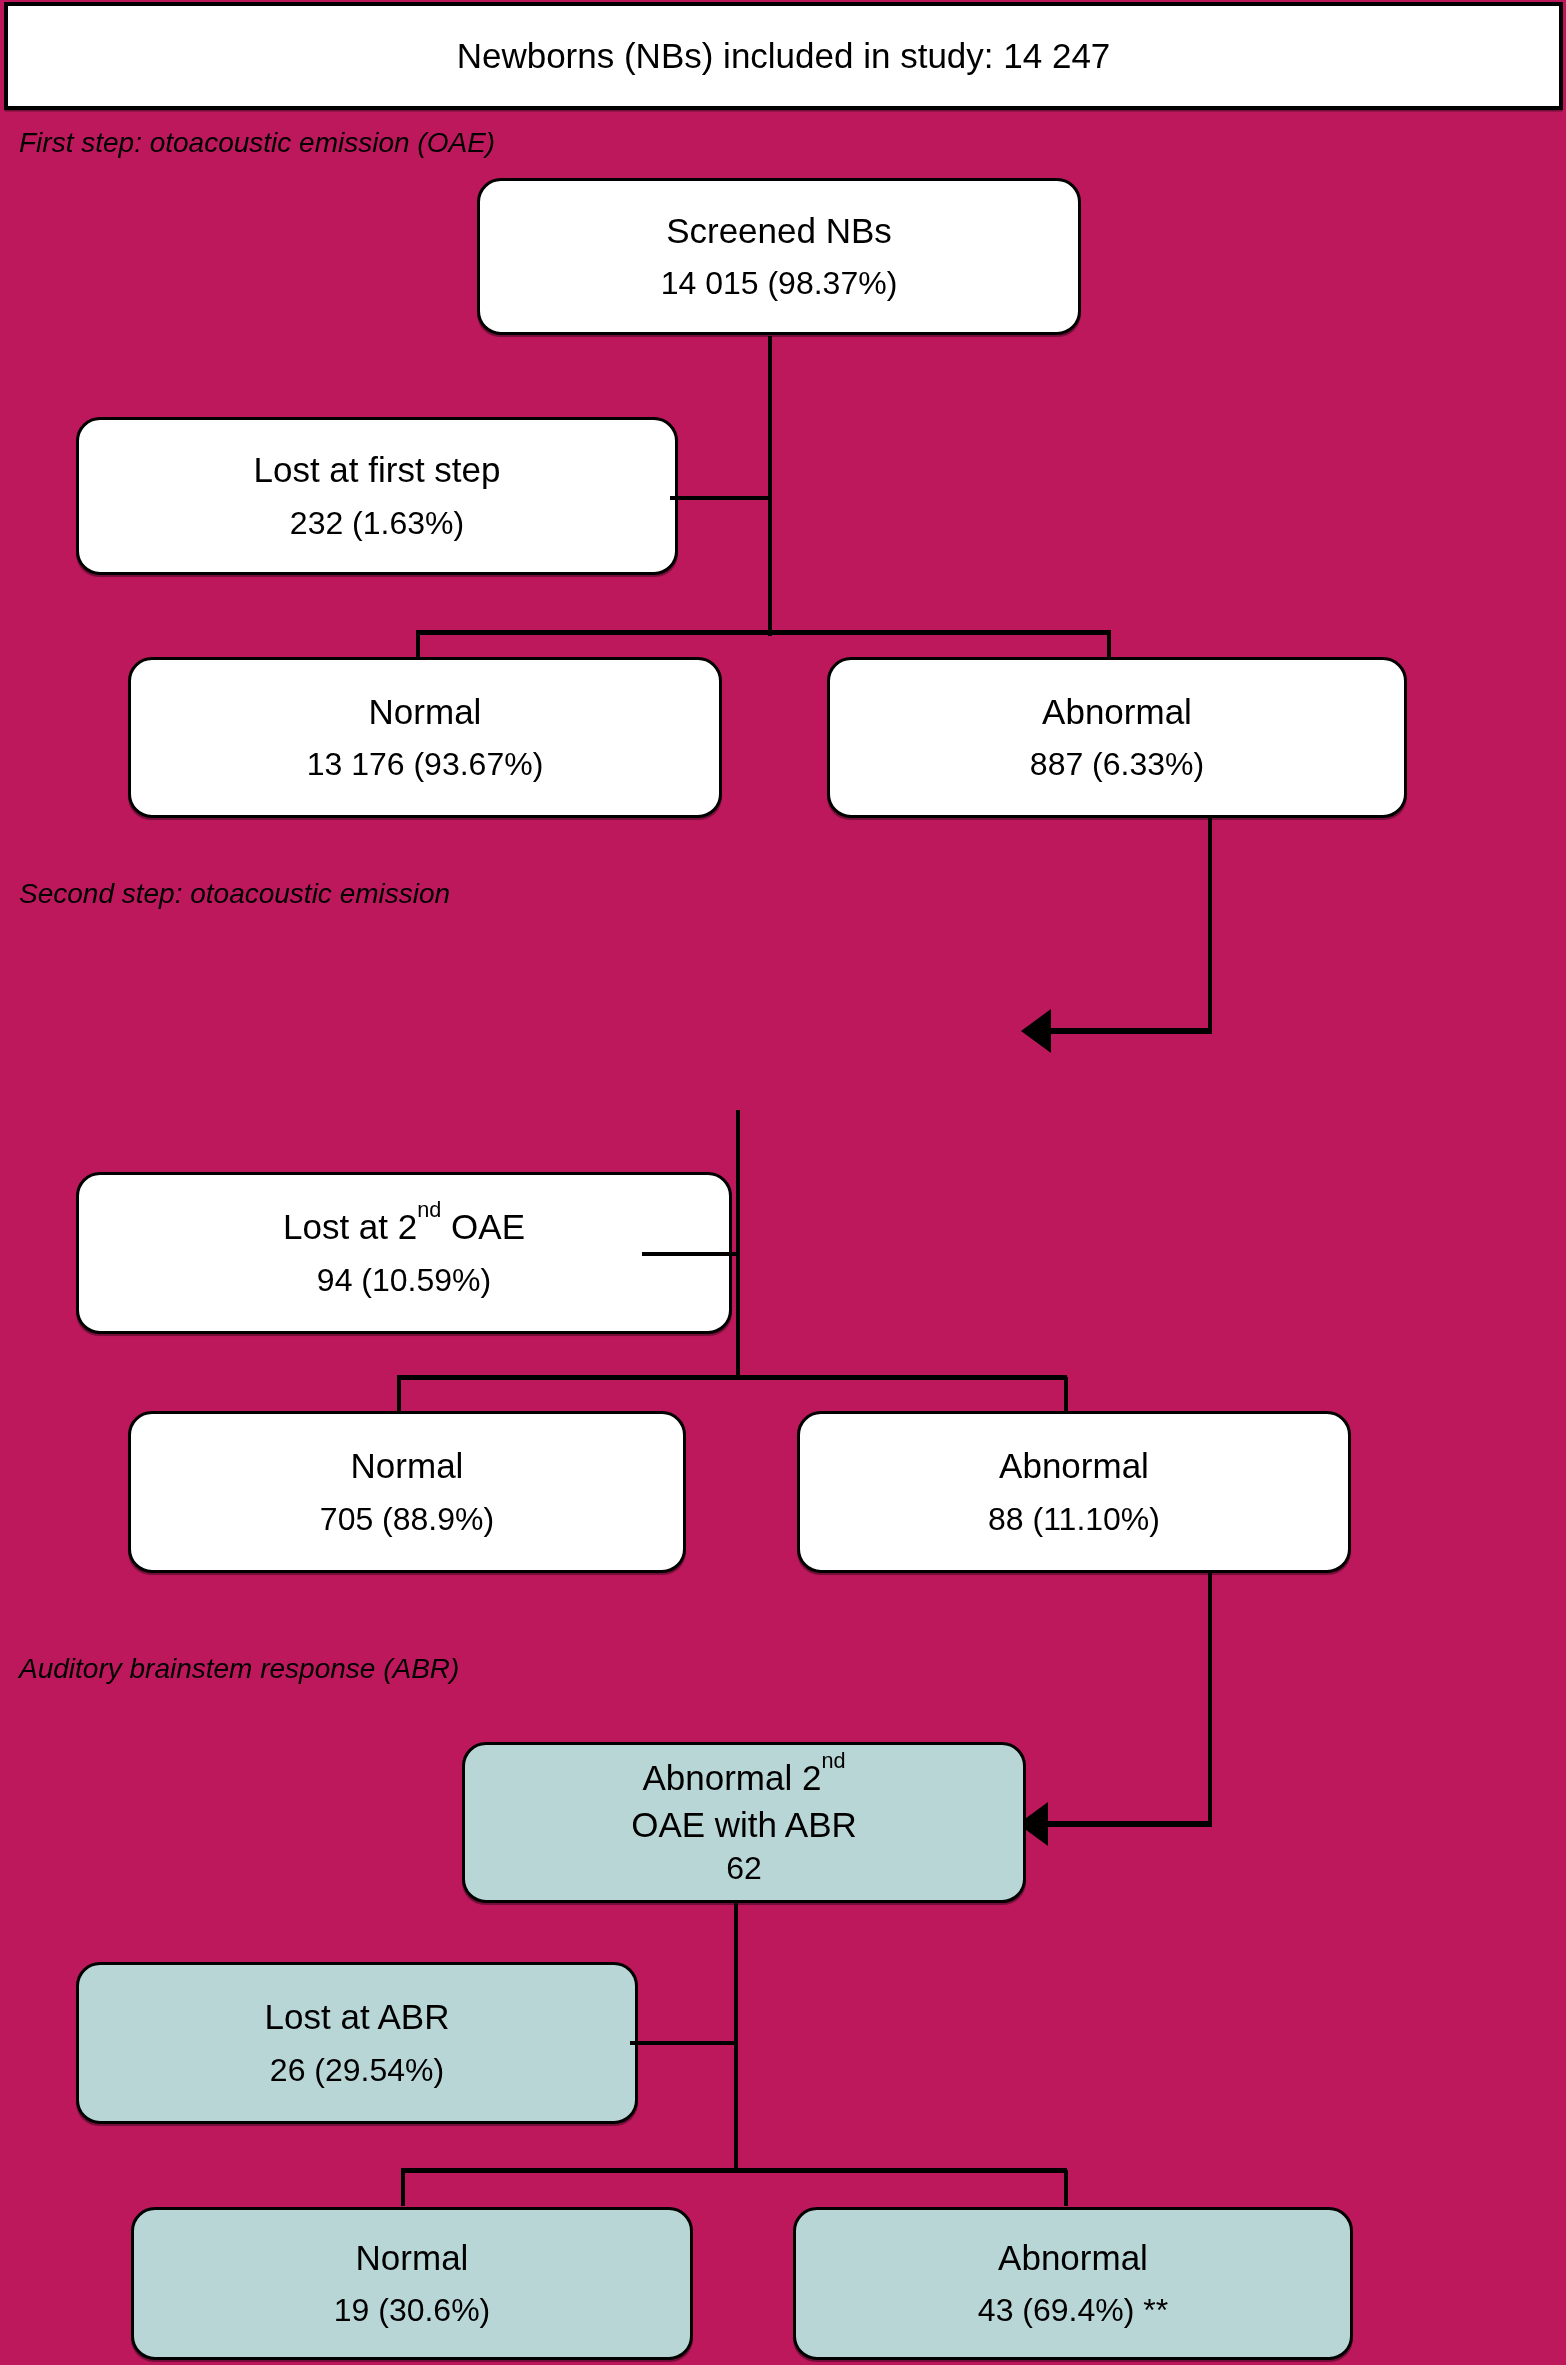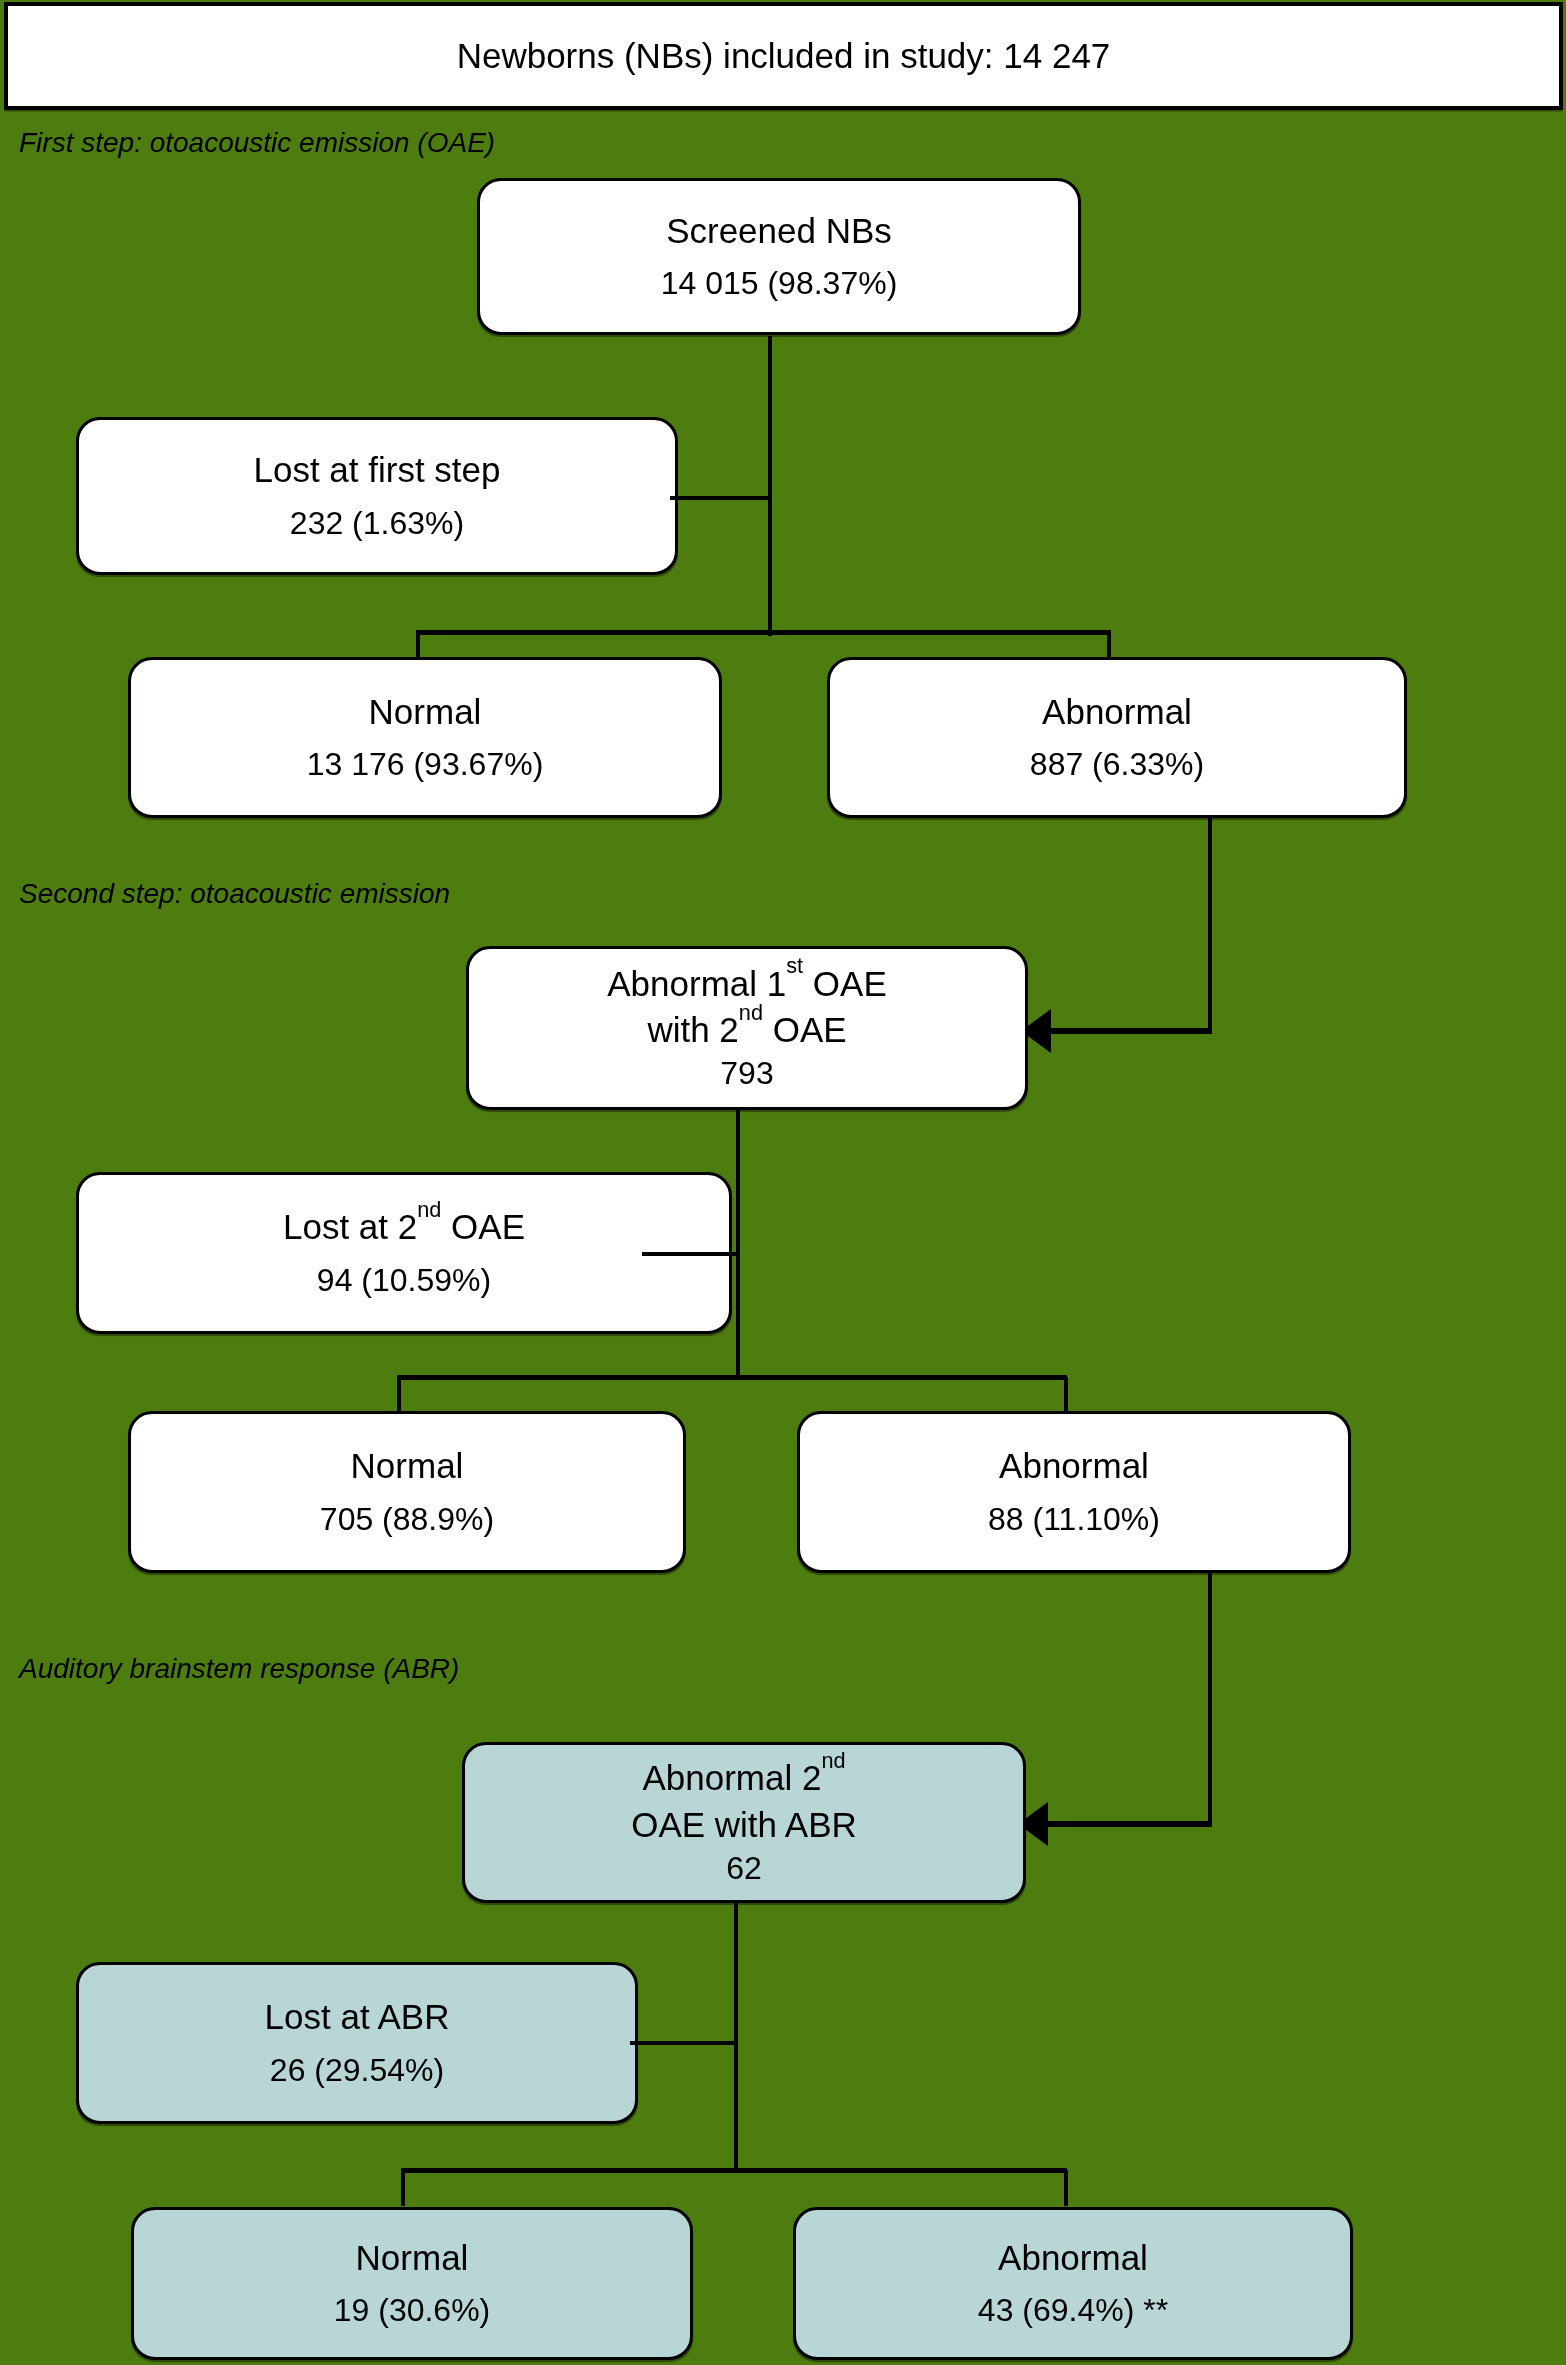--- a/index.html
+++ b/index.html
@@ -1,19 +1,19 @@
 <!DOCTYPE html>
 <html style="--highlight_fill: #b9d6d7; --box_fill: #ffffff; --stroke: #000000;font-size:13px"><head>
 <meta charset="utf-8">
 <style>
   html,body{margin:0;padding:0;background:#ffffff;}
   .page{
     position:relative;
     width:1567px;height:2366px;
-    background:#4d7c0f;
+    background:#be185d;
     font-family:"Liberation Sans", sans-serif;
     color:#000;
     overflow:hidden;
   }
   .banner{
     position:absolute;
     border:4px solid var(--stroke,#000);
     background:var(--box_fill,#fff);
     display:flex;align-items:center;justify-content:center;
     font-size:35px;
@@ -85,25 +85,20 @@
     <div class="t1">Abnormal</div>
     <div class="t2">887 (6.33%)</div>
   </div>
 
   <div class="vline" style="left:1208px;top:817px;width:4px;height:216px;"></div>
   <div class="hline" style="left:1044px;top:1028px;width:168px;height:6.4px;"></div>
   <div class="arrowhead" style="left:1021px;top:1009px;"></div>
 
   <div class="slabel" style="left:19px;top:878px;">Second step: otoacoustic emission</div>
 
-  <div class="box tight" style="left:458px;top:946px;width:562px;height:164px;">
-    <div class="t1"><span>Abnormal 1</span><sup>st</sup><span> OAE</span></div>
-    <div class="t1"><span>with 2</span><sup>nd</sup><span> OAE</span></div>
-    <div class="t2">793</div>
-  </div>
 
   <div class="vline" style="left:736px;top:1110px;width:4px;height:267px;"></div>
 
   <div class="box" style="left:68px;top:1172px;width:656px;height:162px;">
     <div class="t1"><span>Lost at 2</span><sup>nd</sup><span> OAE</span></div>
     <div class="t2">94 (10.59%)</div>
   </div>
   <div class="hline" style="left:642px;top:1252px;width:95px;height:4px;"></div>
 
   <div class="hline" style="left:397px;top:1375px;width:670px;height:4.8px;"></div>

